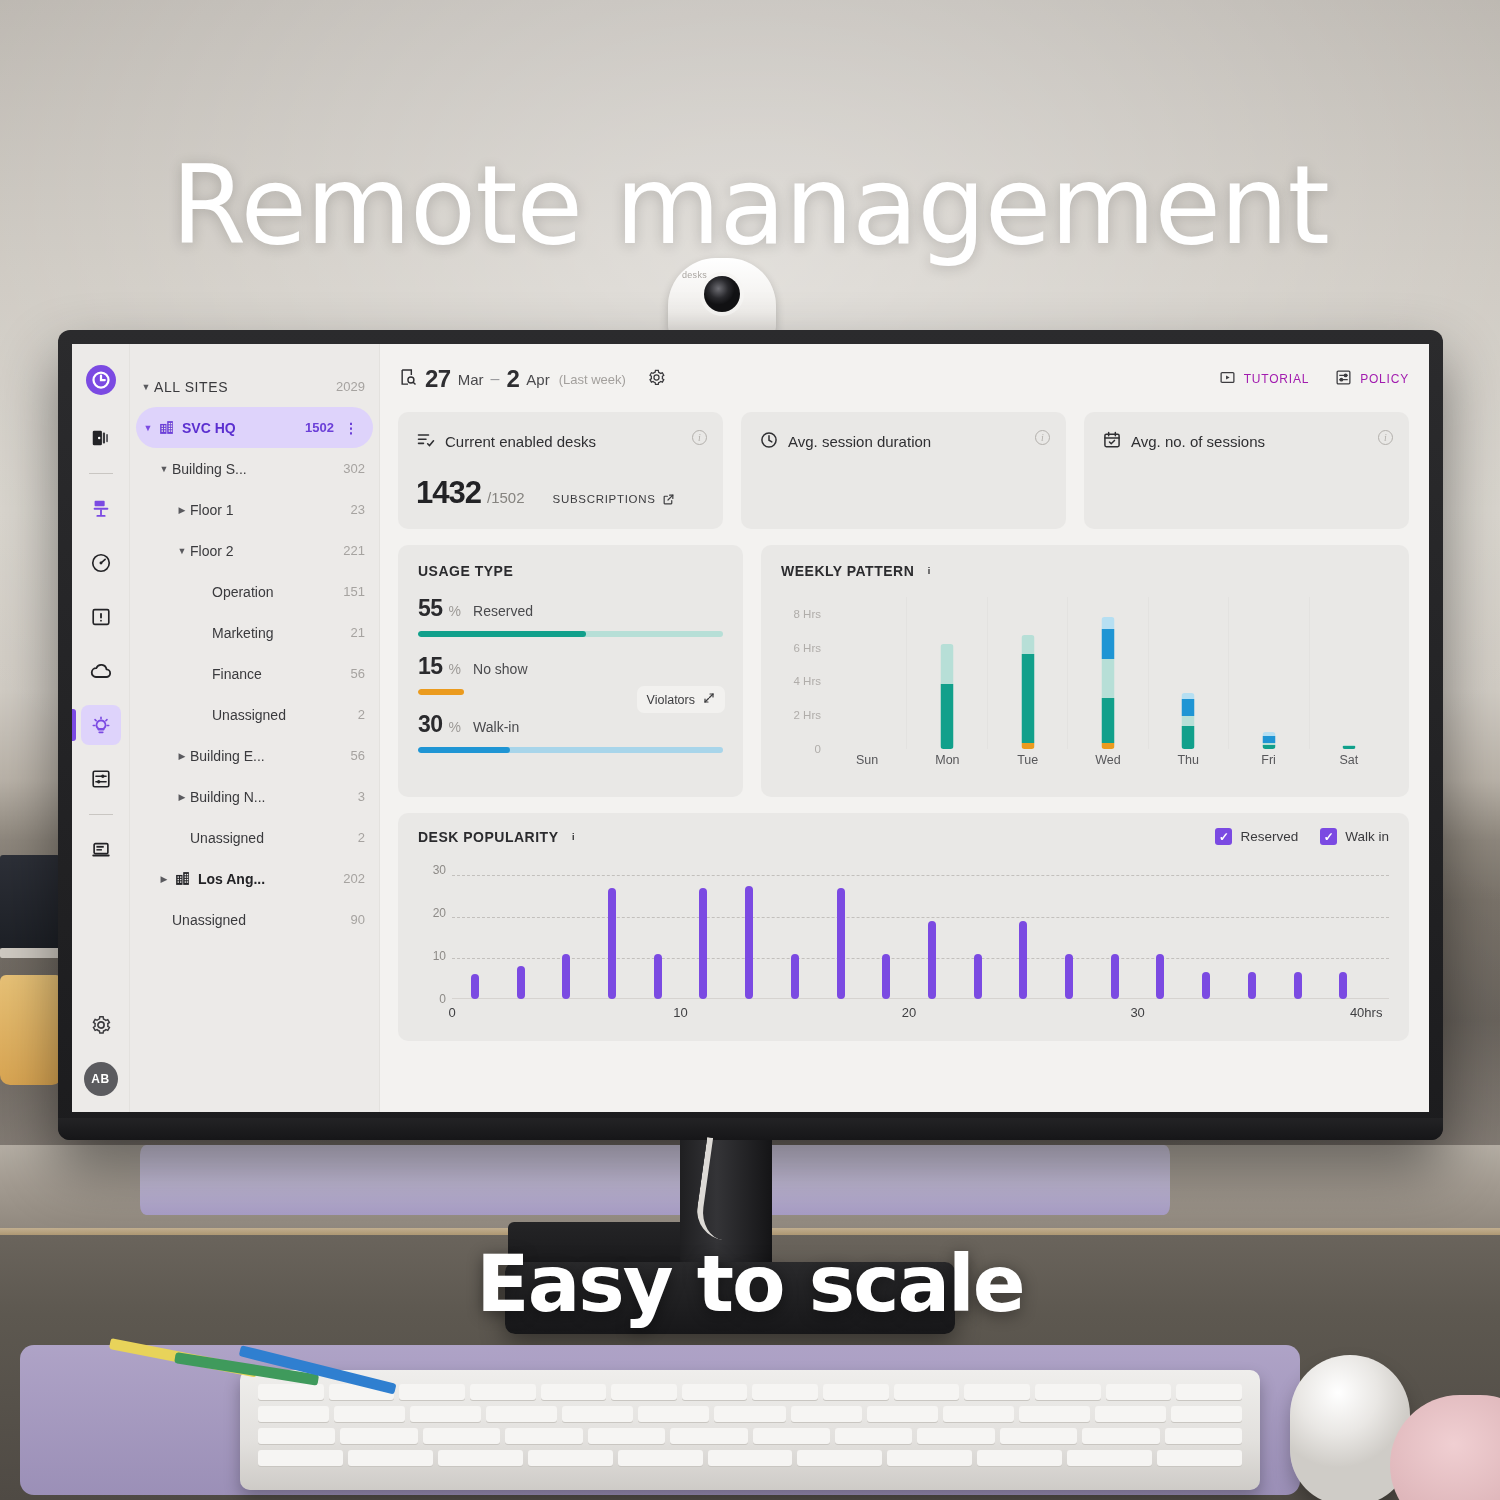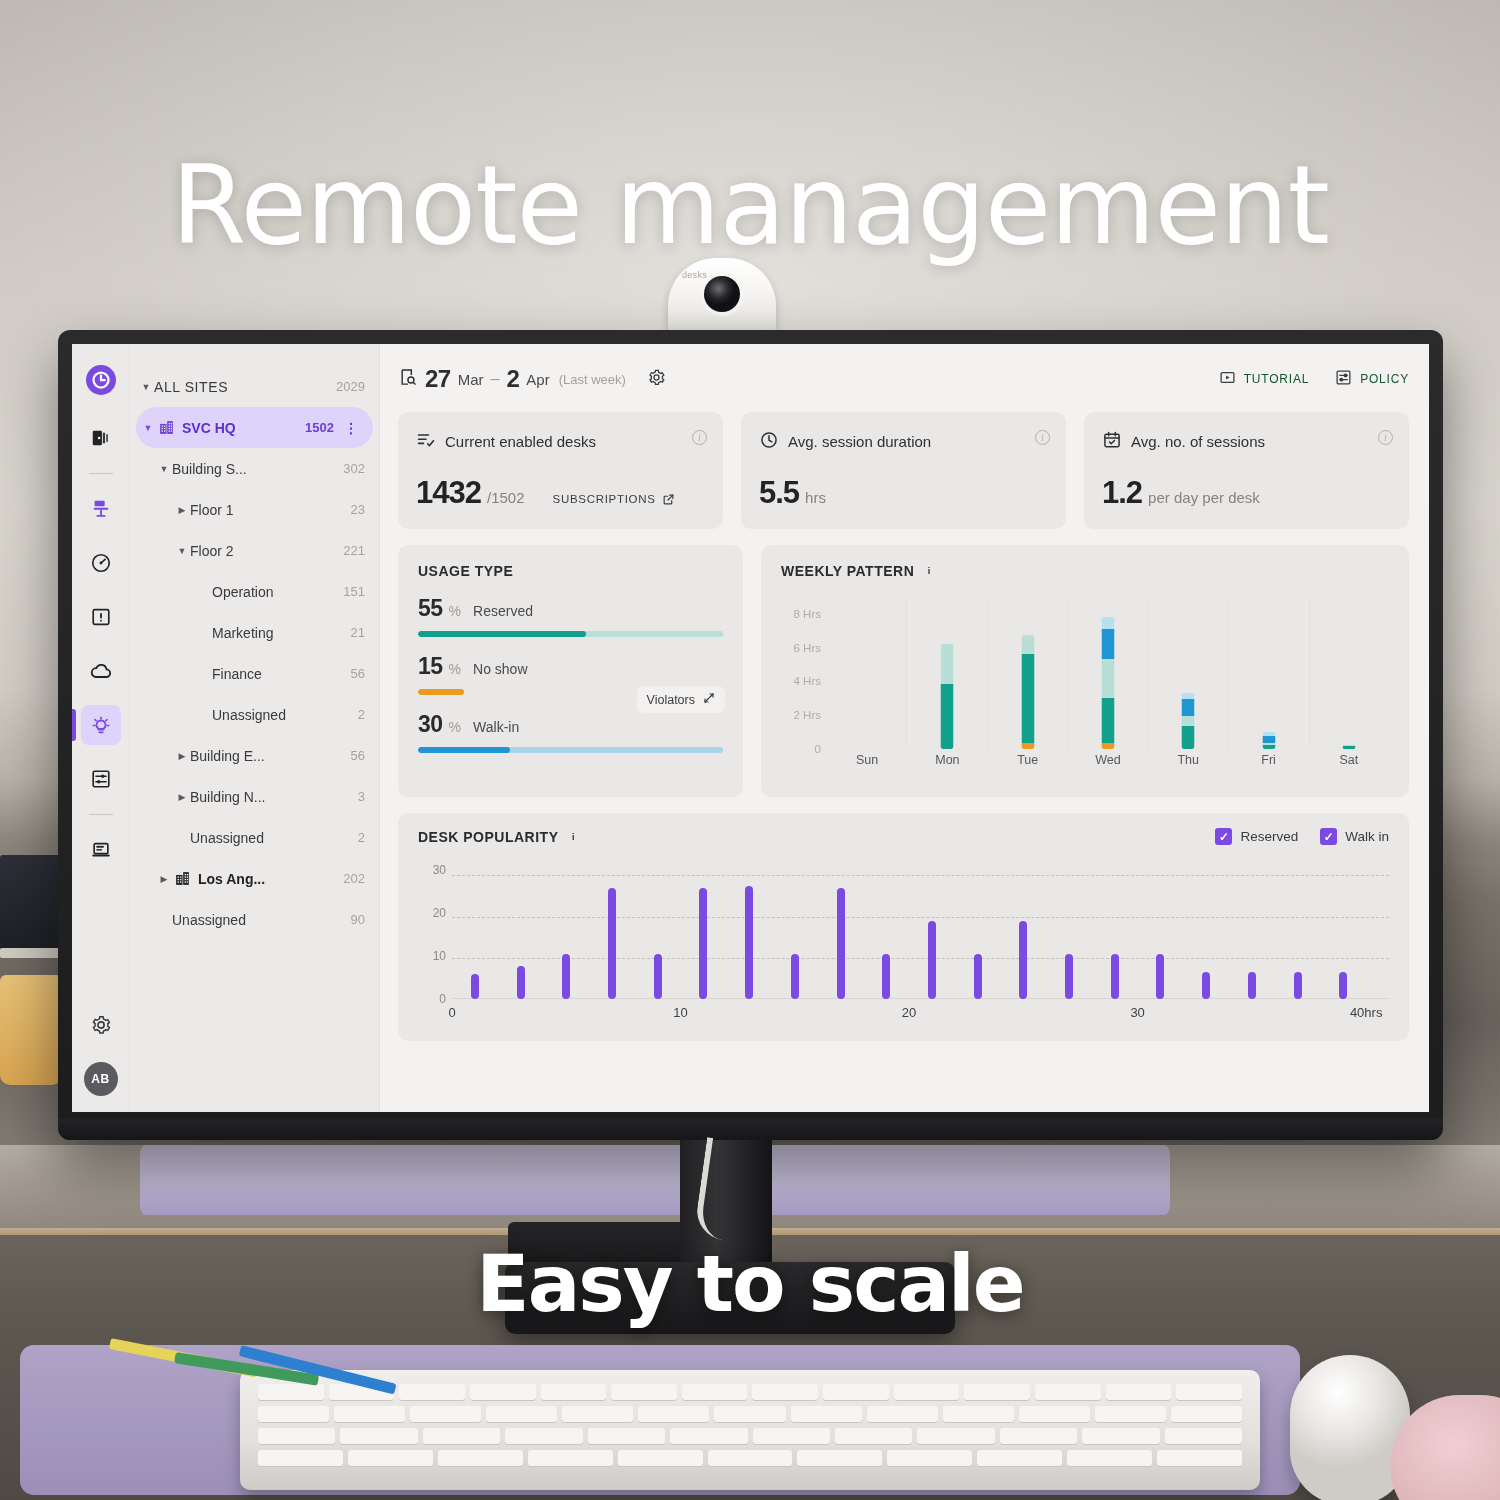--- a/index.html
+++ b/index.html
@@ -219,21 +219,21 @@
     flex:1; background:#f3f2f0; padding:16px 20px 0 18px; overflow:hidden;
     display:flex; flex-direction:column;
   }
   .topbar{ display:flex; align-items:center; height:38px; }
   .daterange{ display:flex; align-items:center; gap:7px; color:#2e2e31; }
   .daterange .dnum{ font-size:24px; font-weight:700; letter-spacing:-.5px; }
   .daterange .dmon{ font-size:15px; color:#4a4a4d; }
   .daterange .dash{ color:#9a9a9d; font-size:16px; }
   .daterange .dnote{ font-size:13px; color:#a3a09d; margin-left:2px; }
   .topbar .right{ margin-left:auto; display:flex; gap:26px; align-items:center; }
-  .tbtn{ display:flex; align-items:center; gap:8px; font-size:12px; letter-spacing:.8px; color:#14532d; }
+  .tbtn{ display:flex; align-items:center; gap:8px; font-size:12px; letter-spacing:.8px; color:#a21caf; }
 
   .kpis{ display:flex; gap:18px; margin-top:14px; }
   .card{ background:#e9e8e6; border-radius:10px; }
   .kpi{ flex:1; padding:18px 18px 20px 18px; position:relative; height:117px; }
   .kpi .khead{ display:flex; align-items:center; gap:9px; color:#2f2f32; font-size:15px; }
   .kpi .info{
     position:absolute; right:16px; top:18px; width:15px;height:15px;border-radius:50%;
     border:1.3px solid #b3b0ac; color:#b3b0ac; font-size:10px; line-height:13px; text-align:center;
     font-style:italic; font-family:"Liberation Serif", serif;
   }
@@ -589,39 +589,31 @@
           </div>
           <div class="card kpi">
             <div class="khead">
               <span><svg width="20" height="20" viewBox="0 0 24 24" fill="none" stroke="#2f2f32" stroke-width="1.8">
                   <circle cx="12" cy="12" r="8.5"></circle>
                   <path d="M12 7v5.3l3.4 2" stroke-linecap="round"></path>
                 </svg></span>
               <span>Avg. session duration</span>
             </div>
             <span class="info">i</span>
-            <div class="kval">
-              <span class="kbig">5.5</span>
-              <span class="ksub">hrs</span>
-            </div>
           </div>
           <div class="card kpi">
             <div class="khead">
               <span><svg width="20" height="20" viewBox="0 0 24 24" fill="none" stroke="#2f2f32" stroke-width="1.8" stroke-linecap="round">
                   <rect x="3.5" y="5" width="17" height="15" rx="1.6"></rect>
                   <path d="M3.5 9.5h17M8 3v4M16 3v4"></path>
                   <path d="M9 14.5l2 2 4-4"></path>
                 </svg></span>
               <span>Avg. no. of sessions</span>
             </div>
             <span class="info">i</span>
-            <div class="kval">
-              <span class="kbig">1.2</span>
-              <span class="ksub">per day per desk</span>
-            </div>
           </div>
         </div>
 
       <div class="midrow">
 
         <div class="card usage">
           <div class="panel-title">USAGE TYPE</div>
           <div id="usage-bars">
               <div class="ubar-group">
                 <div class="ubar-head">

